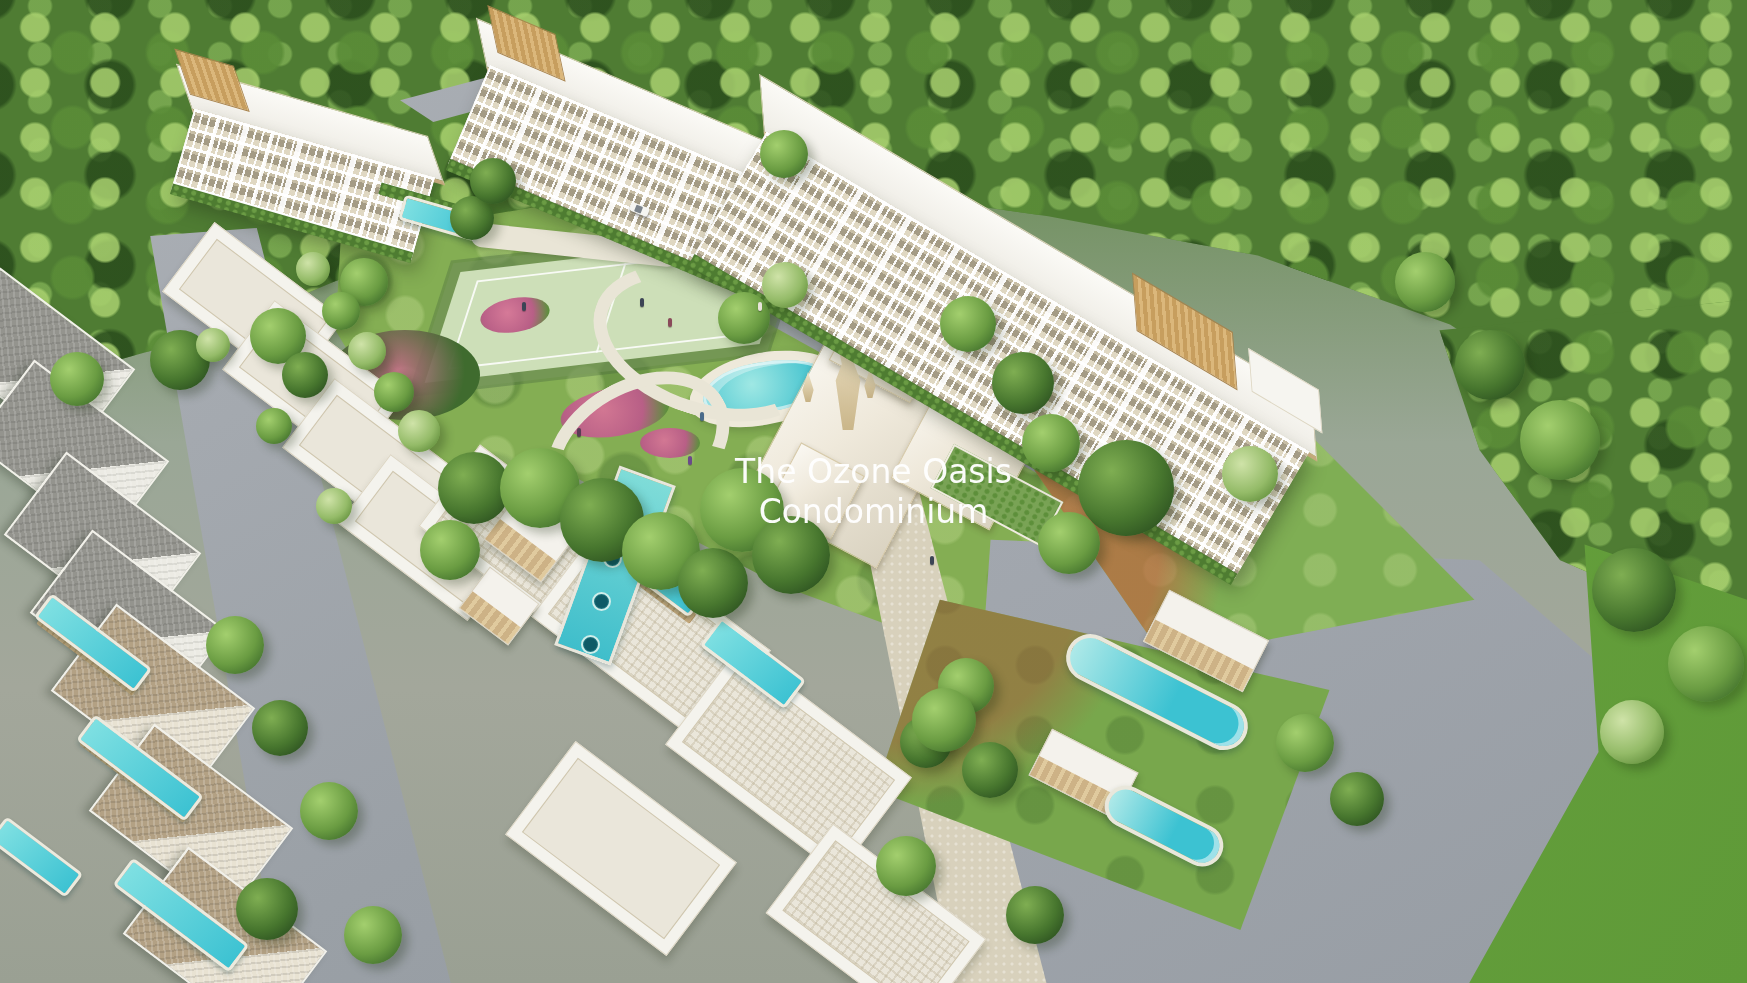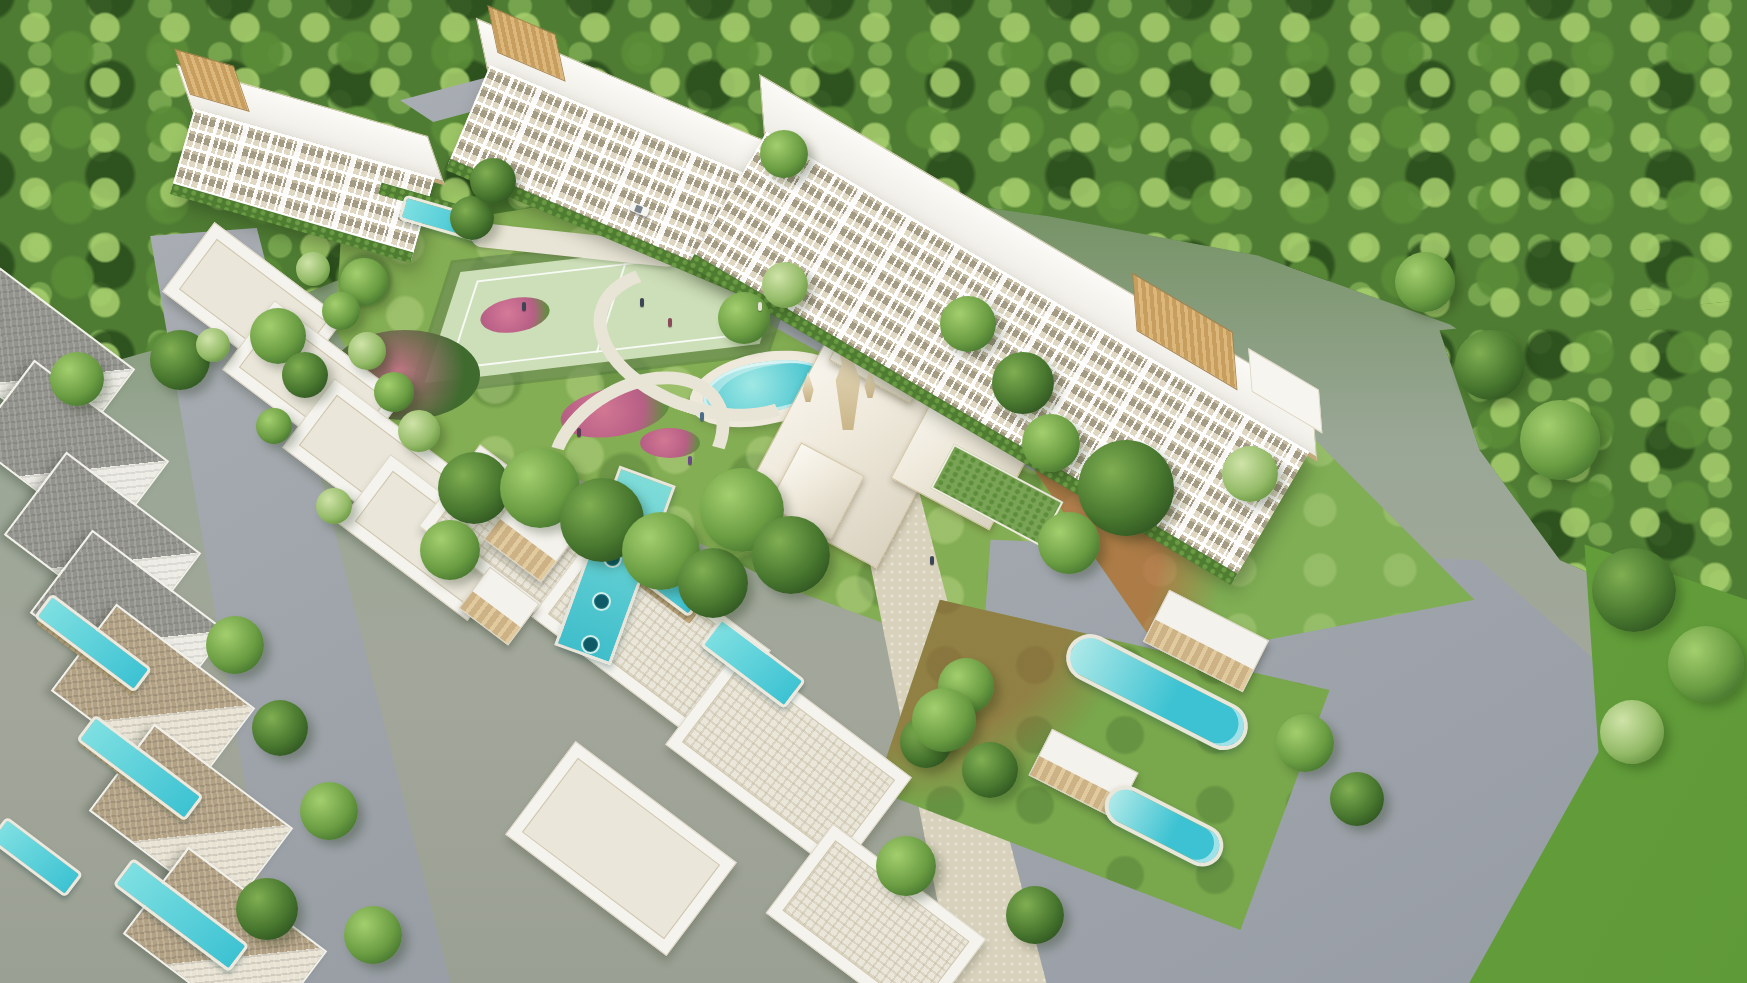--- a/index.html
+++ b/index.html
@@ -306,14 +306,16 @@
   <div class="person" style="left:640px;top:298px;background:#3c4455;"></div>
   <div class="person" style="left:668px;top:318px;background:#8a4a5a;"></div>
   <div class="person" style="left:700px;top:412px;background:#4a6b8a;"></div>
   <div class="person" style="left:577px;top:428px;background:#5a3c55;"></div>
   <div class="person" style="left:522px;top:302px;background:#3c4455;"></div>
   <div class="person" style="left:758px;top:302px;background:#e8e4da;"></div>
   <div class="person" style="left:688px;top:456px;background:#6a4a8a;"></div>
   <div class="person" style="left:930px;top:556px;background:#3c4455;"></div>
 
   <div id="title">
+    <span>The Ozone Oasis</span>
+    <span>Condominium</span>
   </div>
 </div>
 
 </body></html>

